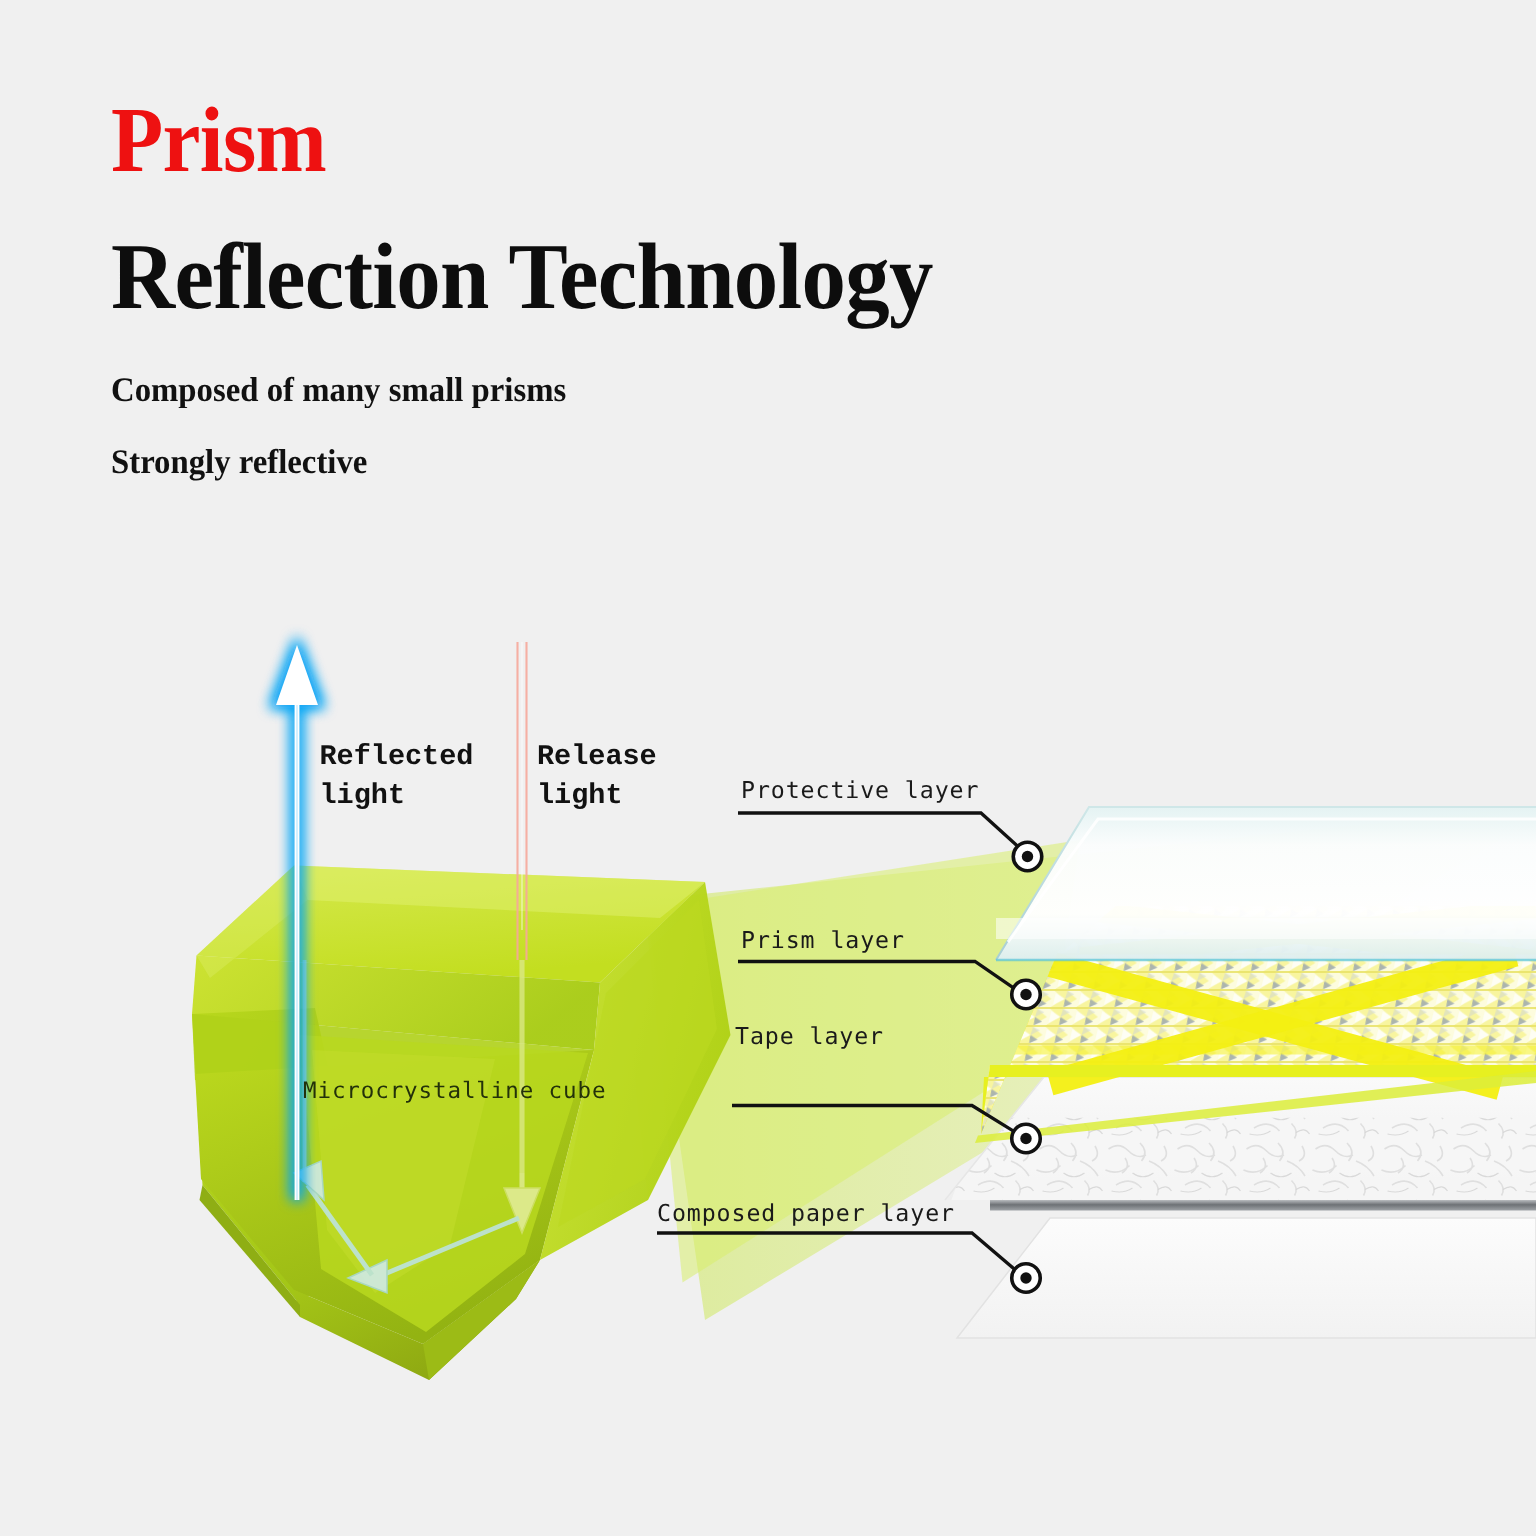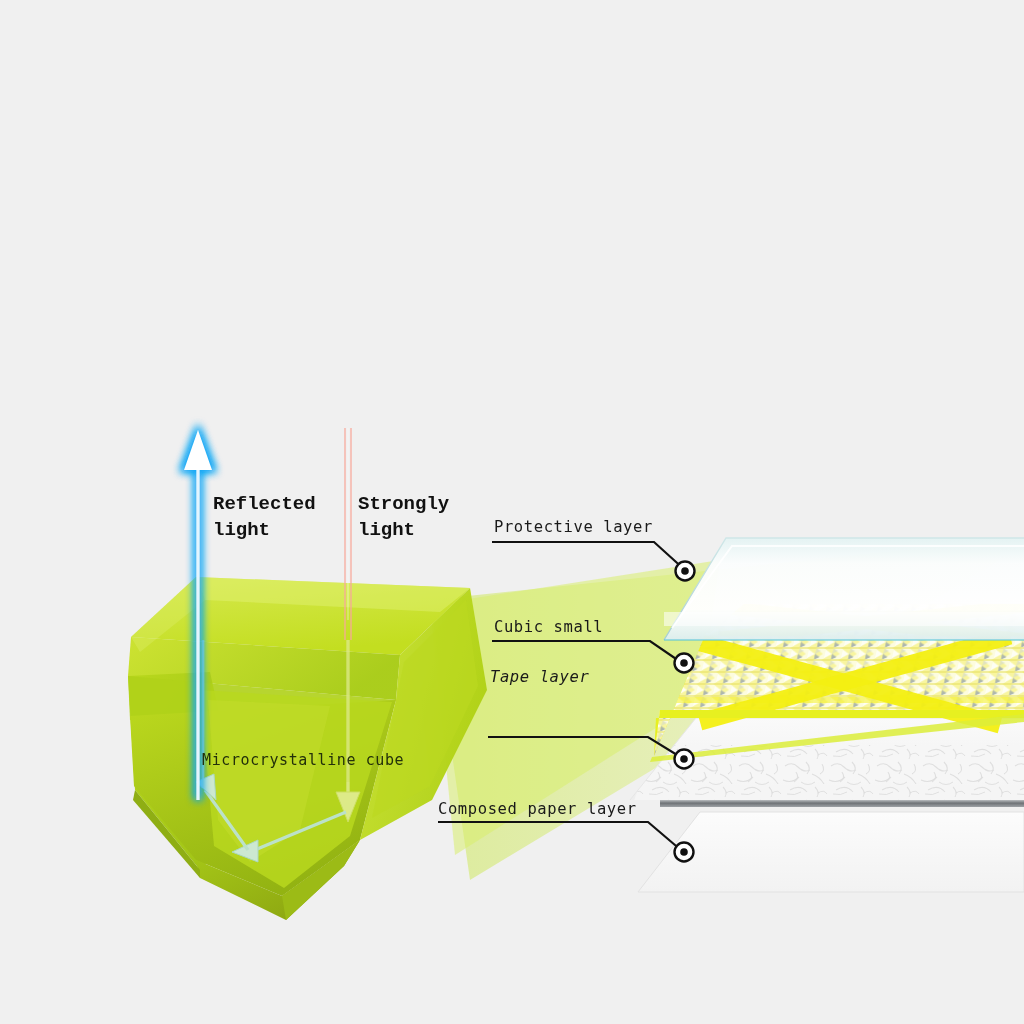--- a/index.html
+++ b/index.html
@@ -90,20 +90,26 @@
   #lbl-microcrystalline {
     font-size: 15px;
     color: #23310a;
   }
 </style>
 </head>
 <body>
 
 <div id="page" style="background: rgb(240, 240, 240);">
 
+  <div id="title-block">
+    <div id="title-prism">Prism</div>
+    <div id="title-main">Reflection Technology</div>
+    <div class="subtitle" id="subtitle-1">Composed of many small prisms</div>
+    <div class="subtitle" id="subtitle-2">Strongly reflective</div>
+  </div>
 
   <svg id="diagram" viewBox="0 0 1024 1024">
     <defs>
 
       <linearGradient id="gTop" x1="0" y1="0" x2="0.4" y2="1">
         <stop offset="0%" stop-color="#d6e94f"></stop>
         <stop offset="100%" stop-color="#c3de20"></stop>
       </linearGradient>
       <linearGradient id="gLeft" x1="0" y1="0" x2="1" y2="0.3">
         <stop offset="0%" stop-color="#cbe22a"></stop>
@@ -350,27 +356,27 @@
 
     </g>
   </svg>
 
   <div class="lbl-serif" style="left:213px; top:492px;">
     <div>Reflected</div>
     <div>light</div>
   </div>
 
   <div class="lbl-serif" style="left:358px; top:492px;">
-    <div>Strongly</div>
+    <div>Release</div>
     <div>light</div>
   </div>
 
-  <div class="lbl" id="lbl-microcrystalline" style="left:202px; top:718px;margin-top:33px;">Microcrystalline cube</div>
+  <div class="lbl" id="lbl-microcrystalline" style="left:202px; top:718px;">Microcrystalline cube</div>
 
   <div class="lbl" style="left:494px; top:518px;">Protective layer</div>
 
-  <div class="lbl" style="left:494px; top:618px;">Cubic small</div>
-
-  <div class="lbl" style="left:490px; top:668px;font-style:italic;">Tape layer</div>
+  <div class="lbl" style="left:494px; top:618px;">Prism layer</div>
+
+  <div class="lbl" style="left:490px; top:682px;">Tape layer</div>
 
   <div class="lbl" style="left:438px; top:800px;">Composed paper layer</div>
 
 </div>
 
 </body></html>

